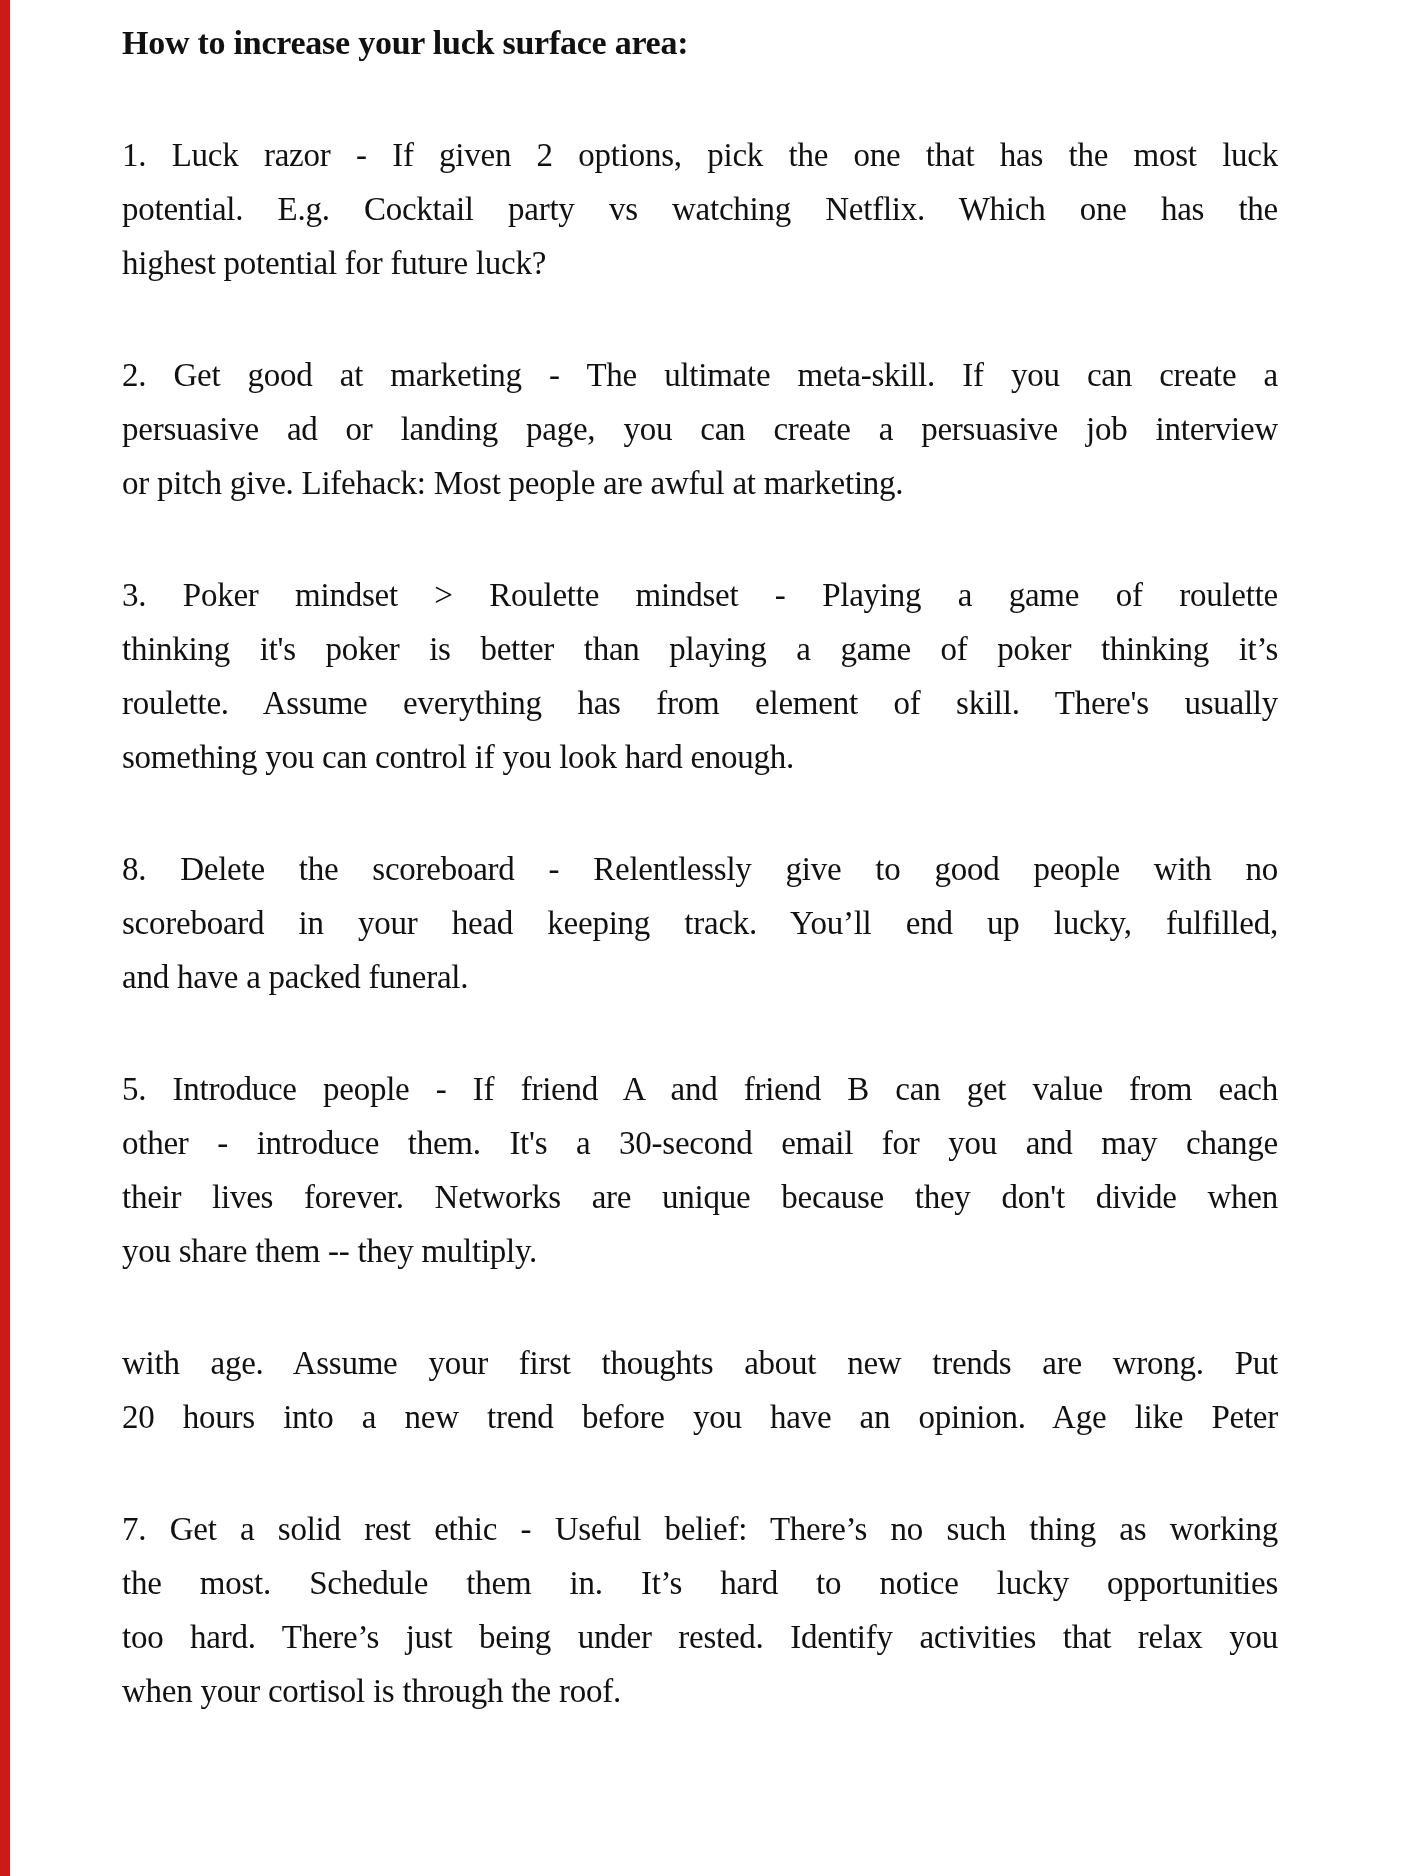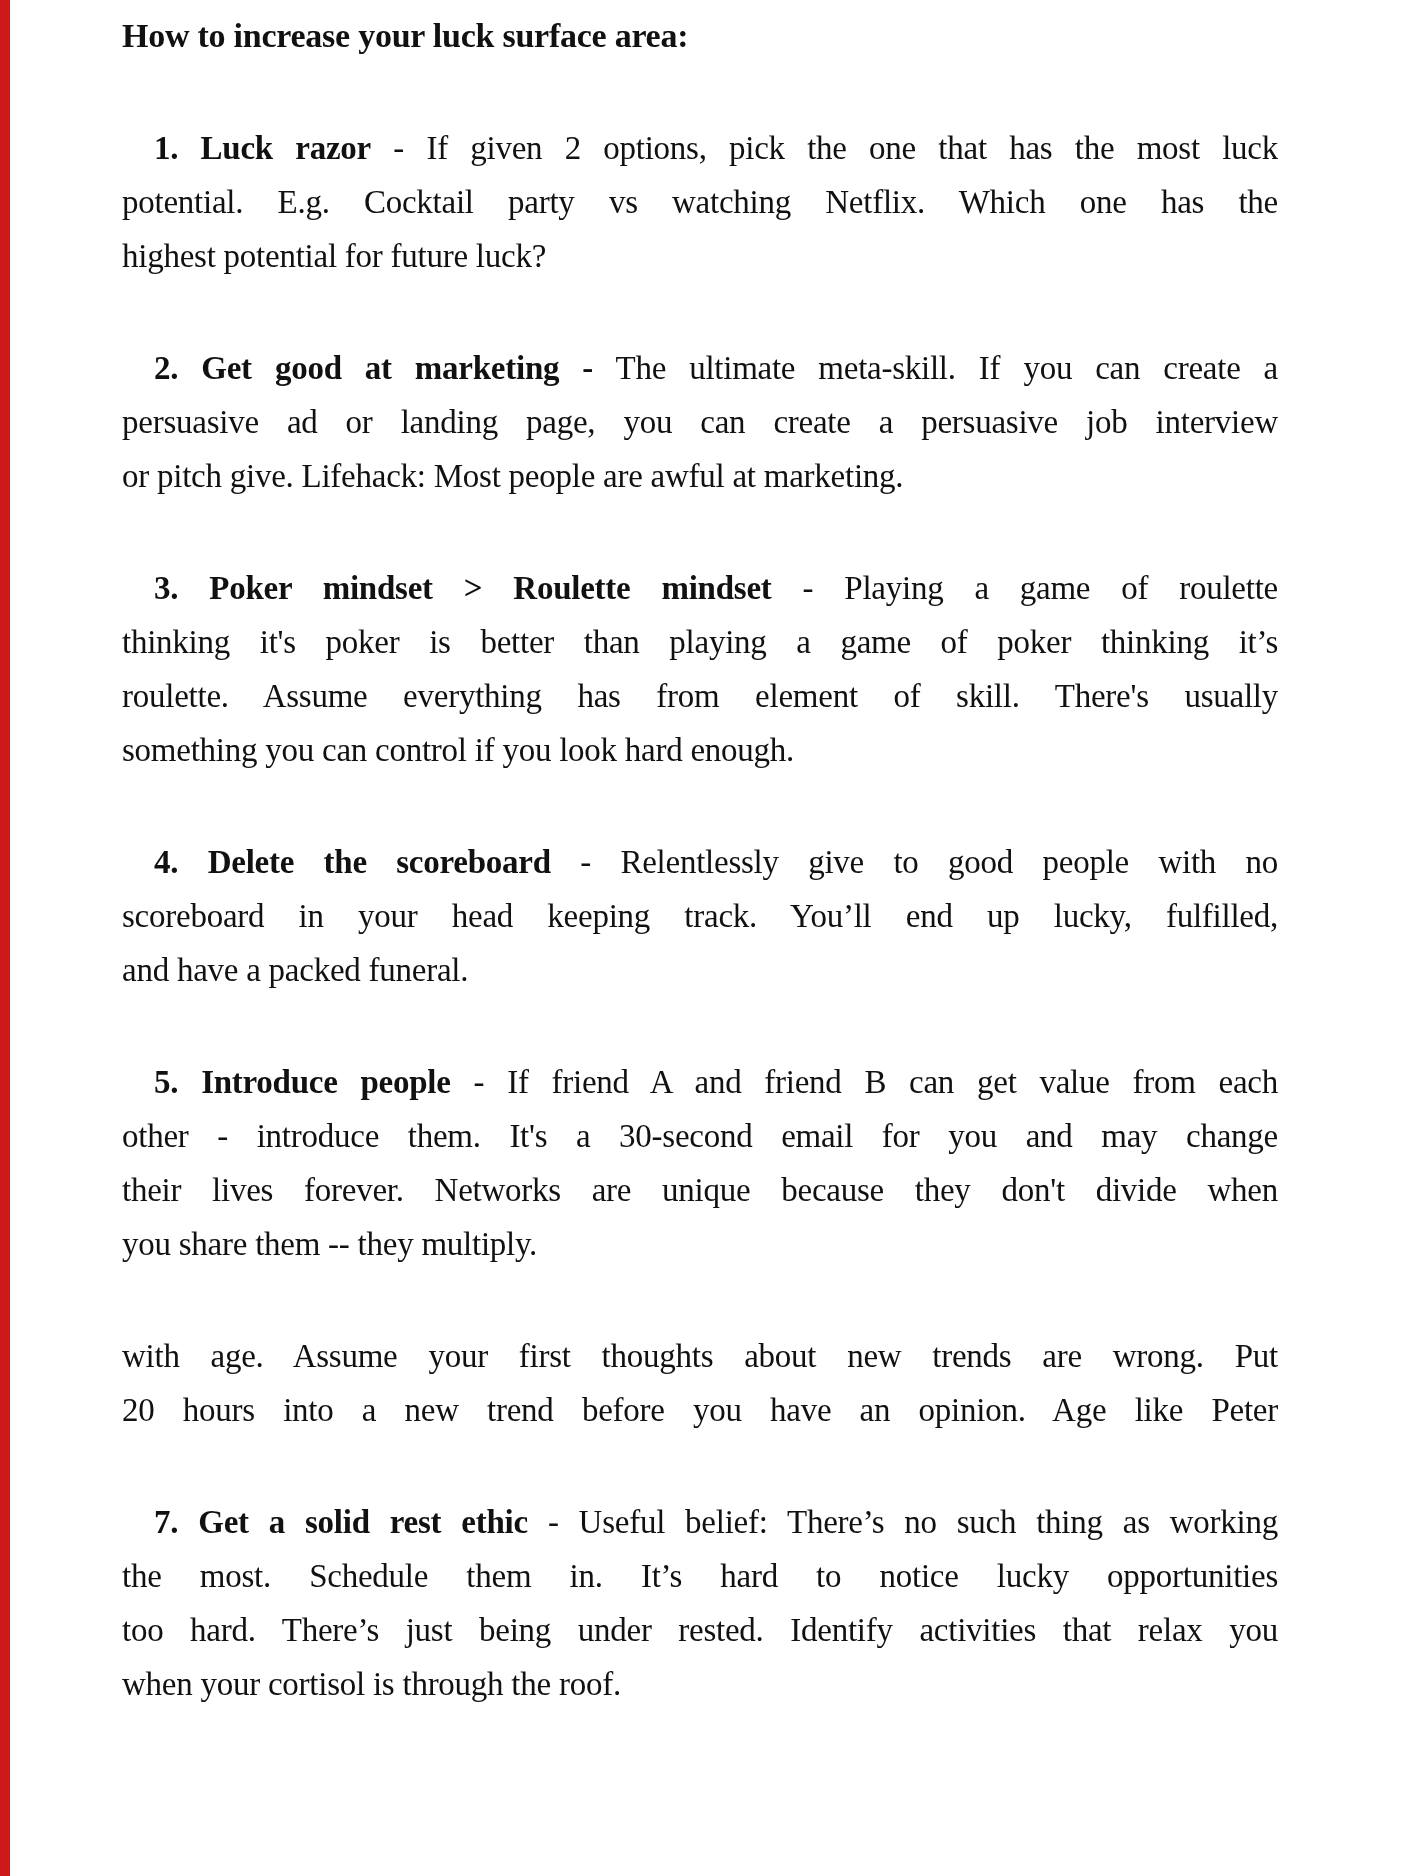--- a/index.html
+++ b/index.html
@@ -18,21 +18,21 @@
   .accent-bar {
     position: absolute;
     left: 0;
     top: 0;
     width: 10px;
     height: 100%;
   }
   .article {
     position: absolute;
     left: 122px;
-    top: 9px;
+    top: 16px;
     width: 1156px;
   }
   .doc-title {
     font-size: 34px;
     font-weight: bold;
     line-height: 54px;
     height: 54px;
     margin: 0 0 58px 0;
     letter-spacing: -0.25px;
   }
@@ -48,21 +48,21 @@
     height: 54px;
     letter-spacing: -0.25px;
     text-align: justify;
     text-align-last: justify;
     overflow: hidden;
     white-space: nowrap;
   }
   .line.last {
     text-align-last: left;
   }
-  .seg.bold { font-weight: bold; margin-left: 32px; }
+  .seg.bold { font-weight: normal; }
   .seg.italic { }
 </style>
 </head>
 <body style="background: rgb(255, 255, 255); color: rgb(17, 17, 17);">
 
 <div class="accent-bar" style="background: rgb(204, 26, 26);"></div>
 
 <main class="article">
   <h1 class="doc-title">How to increase your luck surface area:</h1>
   <div id="paragraph-list">
@@ -76,21 +76,21 @@
         <div class="line"><span class="seg regular">persuasive ad or landing page, you can create a persuasive job interview</span></div>
         <div class="line last"><span class="seg regular">or pitch give. Lifehack: Most people are awful at marketing.</span></div>
       </div>
       <div class="para">
         <div class="line"><span class="seg bold">3. Poker mindset &gt; Roulette mindset</span><span class="seg regular"> - Playing a game of roulette</span></div>
         <div class="line"><span class="seg regular">thinking it's poker is better than playing a game of poker thinking it’s</span></div>
         <div class="line"><span class="seg regular">roulette. Assume everything has from element of skill. There's usually</span></div>
         <div class="line last"><span class="seg regular">something you can control if you look hard enough.</span></div>
       </div>
       <div class="para">
-        <div class="line"><span class="seg bold">4. Delete the scoreboard</span><span class="seg regular"> - Relentlessly give to good people with no</span></div>
+        <div class="line"><span class="seg bold">8. Delete the scoreboard</span><span class="seg regular"> - Relentlessly give to good people with no</span></div>
         <div class="line"><span class="seg regular">scoreboard in your head keeping track. You’ll end up lucky, fulfilled,</span></div>
         <div class="line last"><span class="seg regular">and have a packed funeral.</span></div>
       </div>
       <div class="para">
         <div class="line"><span class="seg bold">5. Introduce people</span><span class="seg regular"> - If friend A and friend B can get value from each</span></div>
         <div class="line"><span class="seg regular">other - introduce them. It's a 30-second email for you and may change</span></div>
         <div class="line"><span class="seg regular">their lives forever. Networks are unique because they don't divide when</span></div>
         <div class="line last"><span class="seg regular">you share them -- they multiply.</span></div>
       </div>
       <div class="para">

